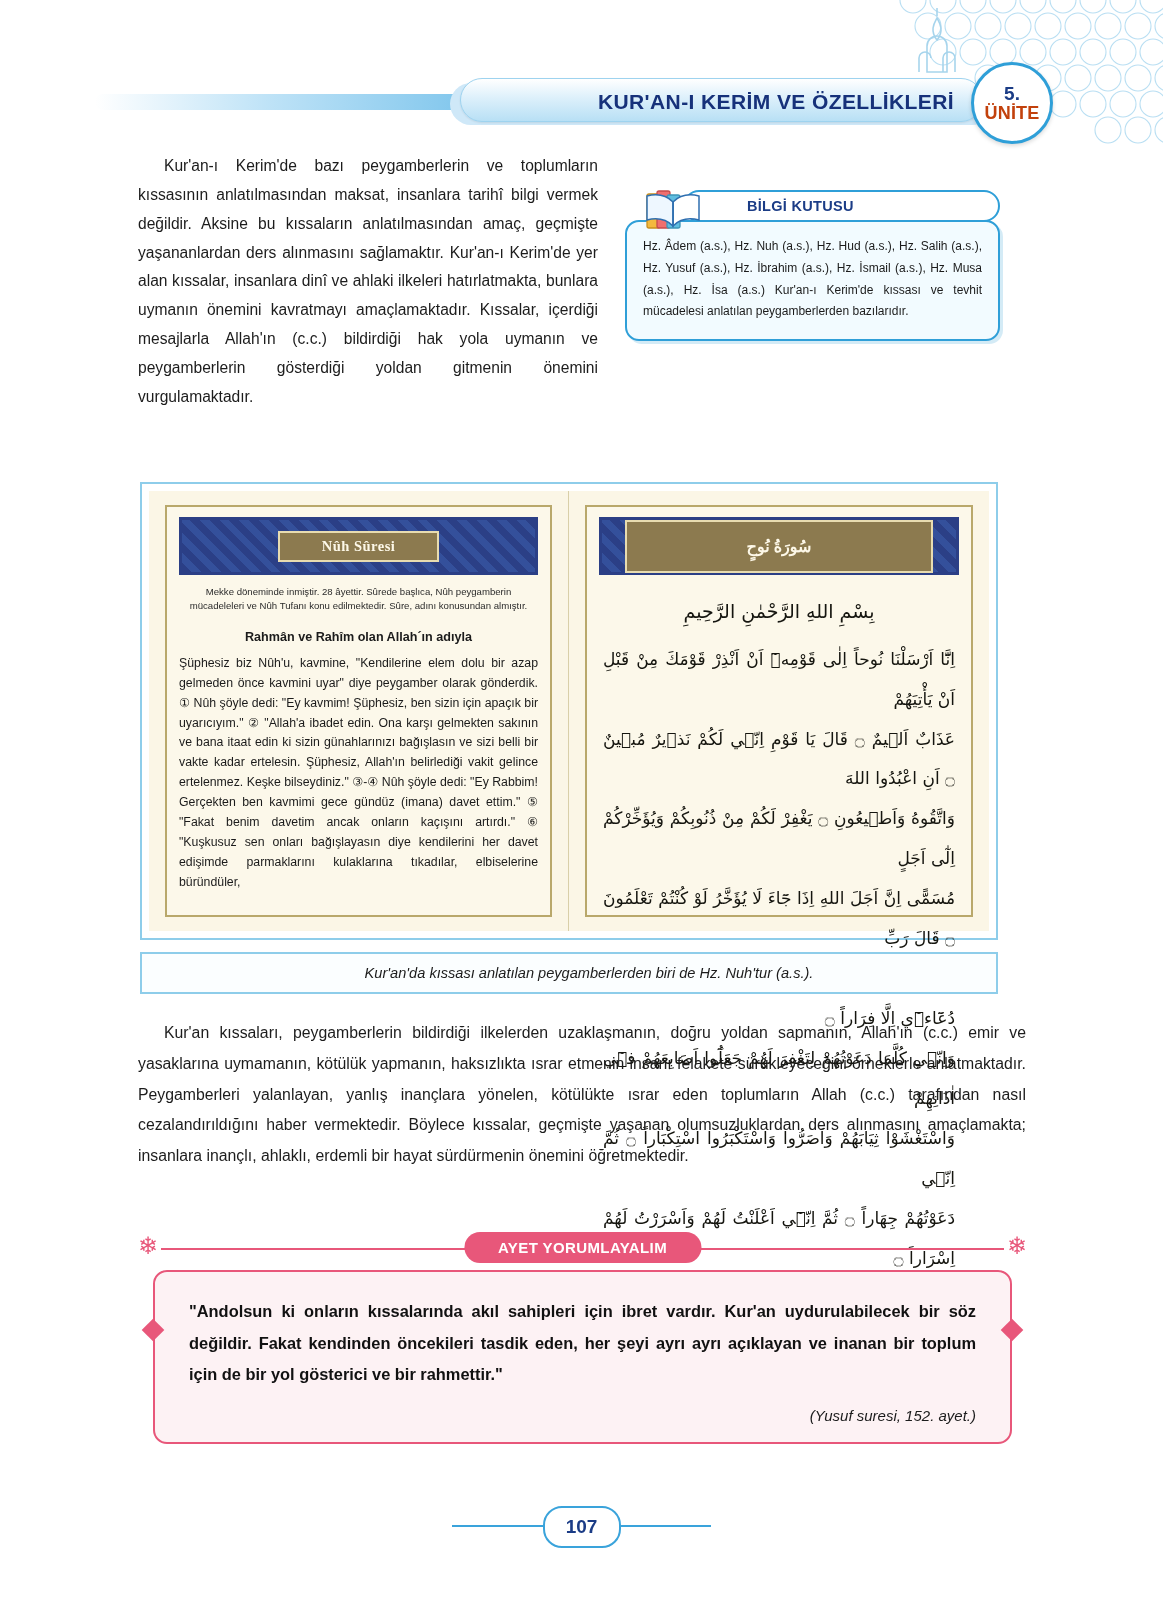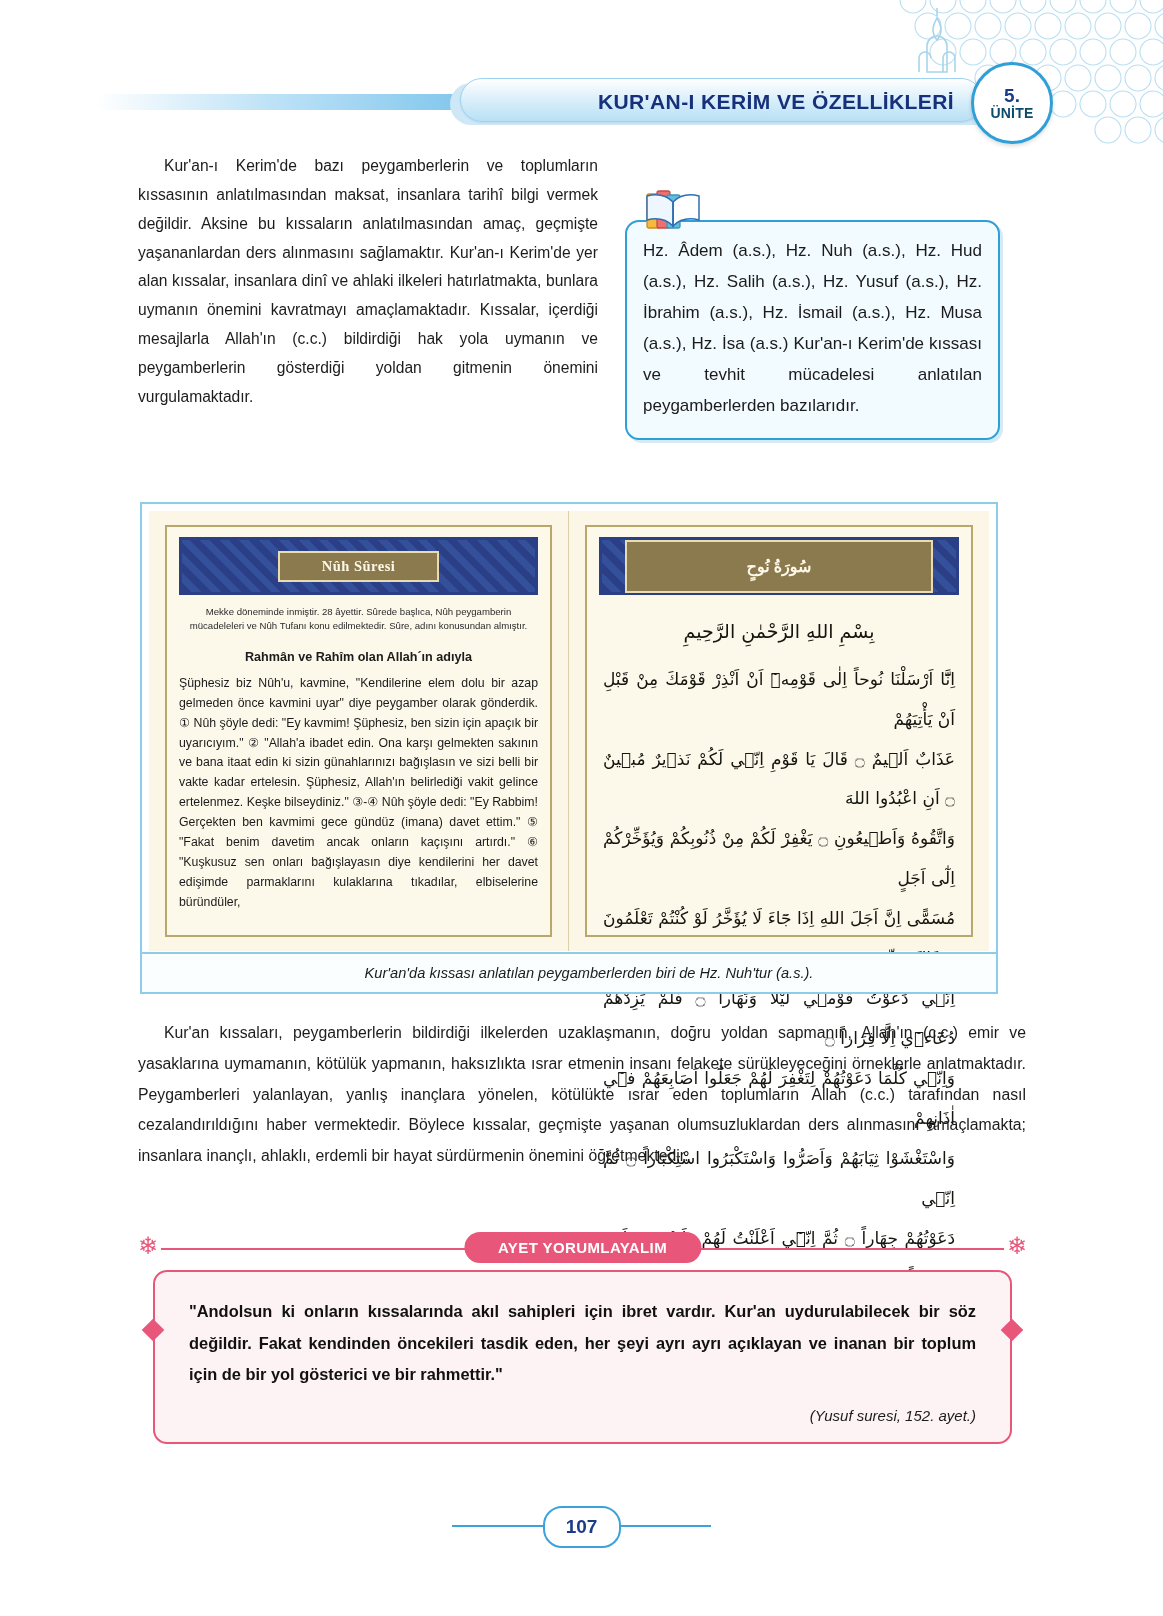--- a/index.html
+++ b/index.html
@@ -96,23 +96,23 @@
     align-items: center;
     justify-content: center;
     line-height: 1.05;
   }
   .unit-badge .num {
     font-size: 19px;
     font-weight: bold;
     color: #1b3c86;
   }
   .unit-badge .word {
-    font-size: 14px;
-    font-weight: bold;
-    color: #0c4a6e;
+    font-size: 18px;
+    font-weight: bold;
+    color: #c2410c;
     letter-spacing: .2px;
   }
 
   
   .col-left {
     position: absolute;
     left: 138px;
     top: 152px;
     width: 460px;
     font-size: 15.6px;
@@ -164,31 +164,31 @@
     width: 60px;
     height: 52px;
   }
   .info-body {
     margin-top: -2px;
     border: 2px solid #2f9fd8;
     border-radius: 14px;
     background: #f2fbff;
     padding: 14px 16px 16px 16px;
     box-sizing: border-box;
-    font-size: 17px;
+    font-size: 12px;
     line-height: 1.82;
     text-align: justify;
     box-shadow: 3px 3px 0 rgba(160,210,235,.45);
   }
 
   
   .mushaf-wrap {
     position: absolute;
     left: 140px;
-    top: 502px;
+    top: 482px;
     width: 858px;
     height: 458px;
     border: 2px solid #8ecdea;
     background: #ffffff;
     padding: 7px;
     box-sizing: border-box;
   }
   .mushaf {
     width: 100%;
     height: 100%;
@@ -486,20 +486,23 @@
   <div class="num">5.</div>
   <div class="word">ÜNİTE</div>
 </div>
 
 <div class="col-left">
   <p class="indent">Kur'an-ı Kerim'de bazı peygamberlerin ve toplumların kıssasının anlatılmasından maksat, insanlara tarihî bilgi vermek değildir. Aksine bu kıssaların anlatılmasından amaç, geçmişte yaşananlardan ders alınmasını sağlamaktır. Kur'an-ı Kerim'de yer alan kıssalar, insanlara dinî ve ahlaki ilkeleri hatırlatmakta, bunlara uymanın önemini kavratmayı amaçlamaktadır. Kıssalar, içerdiği mesajlarla Allah'ın (c.c.) bildirdiği hak yola uymanın ve peygamberlerin gösterdiği yoldan gitmenin önemini vurgulamaktadır.</p>
 </div>
 
 <div class="info-box">
   <div class="info-header">
+    <div class="info-tab">
+      <span>BİLGİ KUTUSU</span>
+    </div>
     <svg class="books-icon" viewBox="0 0 60 52" xmlns="http://www.w3.org/2000/svg">
       <rect x="4" y="14" width="13" height="34" rx="2" fill="#f4b93d" stroke="#c98e1d" stroke-width="1.3"></rect>
       <rect x="14" y="11" width="13" height="37" rx="2" fill="#ef6f6f" stroke="#c64b4b" stroke-width="1.3"></rect>
       <rect x="24" y="15" width="13" height="33" rx="2" fill="#5fbde0" stroke="#3d95b8" stroke-width="1.3"></rect>
       <path d="M30 22 q10 -10 26 -6 v24 q-16 -4 -26 6 z" fill="#ffffff" stroke="#2f6fb0" stroke-width="1.5"></path>
       <path d="M30 22 q-10 -10 -26 -6 v24 q16 -4 26 6 z" fill="#eef7ff" stroke="#2f6fb0" stroke-width="1.5"></path>
       <line x1="30" y1="22" x2="30" y2="46" stroke="#2f6fb0" stroke-width="1.5"></line>
     </svg>
   </div>
   <div class="info-body">Hz. Âdem (a.s.), Hz. Nuh (a.s.), Hz. Hud (a.s.), Hz. Salih (a.s.), Hz. Yusuf (a.s.), Hz. İbrahim (a.s.), Hz. İsmail (a.s.), Hz. Musa (a.s.), Hz. İsa (a.s.) Kur'an-ı Kerim'de kıssası ve tevhit mücadelesi anlatılan peygamberlerden bazılarıdır.</div>

